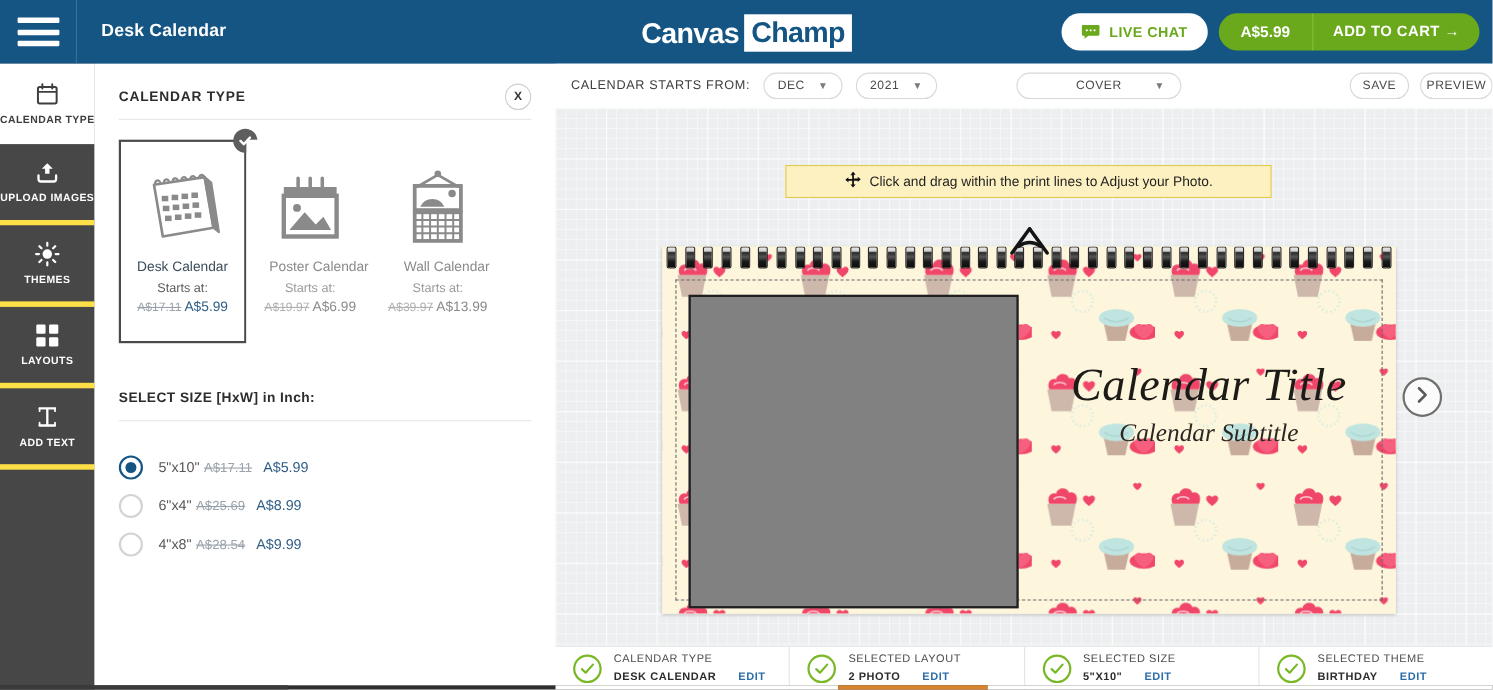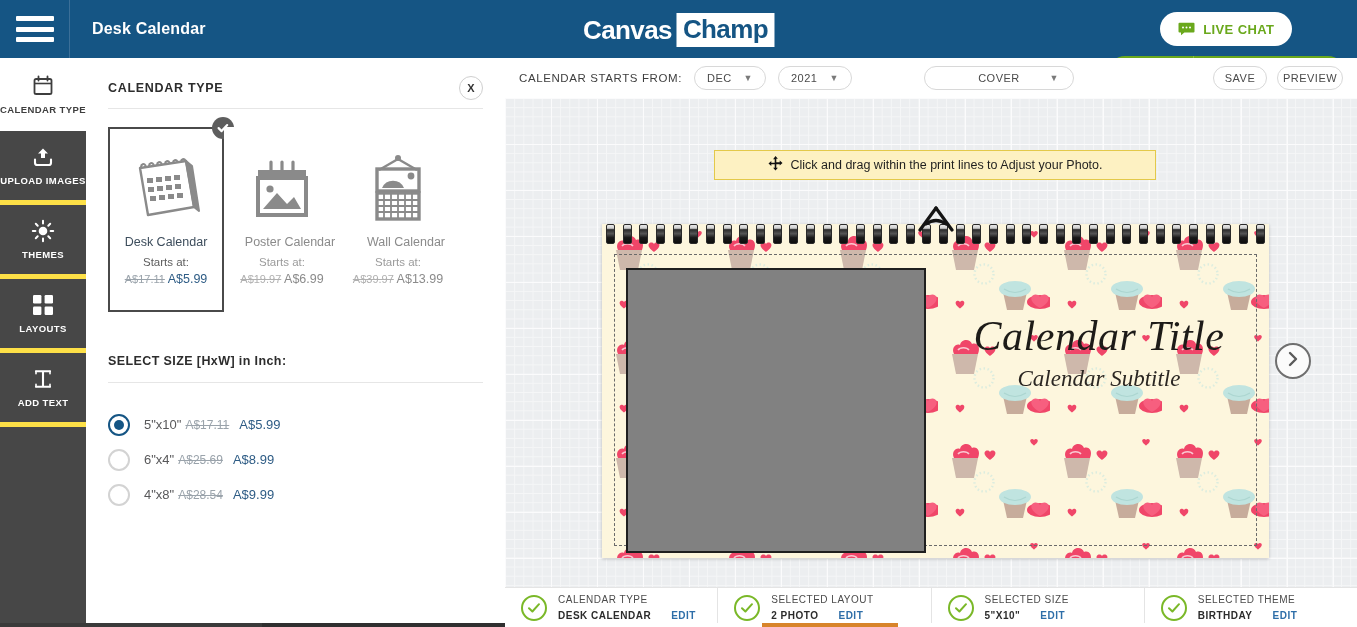--- a/index.html
+++ b/index.html
@@ -27,21 +27,21 @@
     margin-left: 22px; color: #ffffff; font-size: 16px; font-weight: bold;
     letter-spacing: .2px;
   }
   .logo {
     position: absolute; left: 50%; transform: translateX(-50%); top: 13px;
     display: flex; align-items: center; font-size: 26px; font-weight: bold; letter-spacing: -0.6px;
   }
   .logo .l1 { color: #ffffff; }
   .logo .l2 { color: #155584; background: #ffffff; padding: 1px 6px 2px 6px; margin-left: 5px; }
   .header-right {
-    position: absolute; right: 12px; top: 12px; display: flex; align-items: center; gap: 10px; flex-direction: column;
+    position: absolute; right: 12px; top: 12px; display: flex; align-items: center; gap: 10px;
   }
   .live-chat {
     background: #ffffff; color: #6aa81c; border-radius: 18px; height: 34px;
     display: flex; align-items: center; gap: 8px; padding: 0 18px;
     font-size: 13px; font-weight: bold; letter-spacing: .4px; cursor: pointer;
   }
   .chat-ico { display: inline-block; width: 17px; height: 14px; position: relative; }
   .cart-group {
     display: flex; align-items: center; background: #6aa81c; border-radius: 18px; height: 34px;
     color: #fff; cursor: pointer; overflow: hidden;
@@ -133,21 +133,21 @@
     height: 24px; border: 1px solid #d8d8d8; border-radius: 14px; background: #fff;
     display: inline-flex; align-items: center; justify-content: space-between; gap: 8px;
     padding: 0 12px; font-size: 11px; color: #4a4a4a; letter-spacing: .5px; cursor: pointer;
   }
   .pill .caret { font-size: 9px; color: #7a7a7a; }
   .pill.month { width: 72px; margin-left: 12px; }
   .pill.year { width: 74px; margin-left: 12px; }
   .pill.cover { width: 150px; margin-left: 72px; justify-content: center; position: relative; }
   .pill.cover .caret { position: absolute; right: 14px; }
   .pill.small { width: 54px; justify-content: center; }
-  .tb-right { position: absolute; right: 14px; display: flex; gap: 10px; }
+  .tb-right { position: absolute; right: 0; display: flex; gap: 10px; }
 
   .canvas {
     position: absolute; top: 40px; left: 0; width: 852px; height: 489px;
     background-color: #eceef0;
     background-image:
       linear-gradient(to right, #fbfbfc 1px, transparent 1px),
       linear-gradient(to bottom, #fbfbfc 1px, transparent 1px),
       linear-gradient(to right, #f5f6f7 1px, transparent 1px),
       linear-gradient(to bottom, #f5f6f7 1px, transparent 1px);
     background-size: 46px 46px, 46px 46px, 9.2px 9.2px, 9.2px 9.2px;
@@ -187,21 +187,21 @@
   }
   .print-line {
     position: absolute; left: 12px; top: 30px; right: 12px; bottom: 12px;
     border: 1px dashed #6a6a6a; z-index: 3; pointer-events: none;
   }
   .photo-box {
     position: absolute; left: 24px; top: 44px; width: 300px; height: 285px;
     background: #818181; border: 2px solid #1f1f1f; z-index: 3;
   }
   .cal-title-wrap {
-    position: absolute; left: 332px; top: 89px; width: 330px; z-index: 3; text-align: center;
+    position: absolute; left: 332px; top: 104px; width: 330px; z-index: 3; text-align: center;
   }
   .cal-title {
     font-family: "Liberation Serif", serif; font-style: italic; font-size: 42px;
     color: #1d1b18; line-height: 46px; letter-spacing: .5px; white-space: nowrap;
   }
   .cal-sub {
     font-family: "Liberation Serif", serif; font-style: italic; font-size: 23px;
     color: #2b2723; line-height: 36px; margin-top: 2px; white-space: nowrap;
   }
   .next-arrow {

